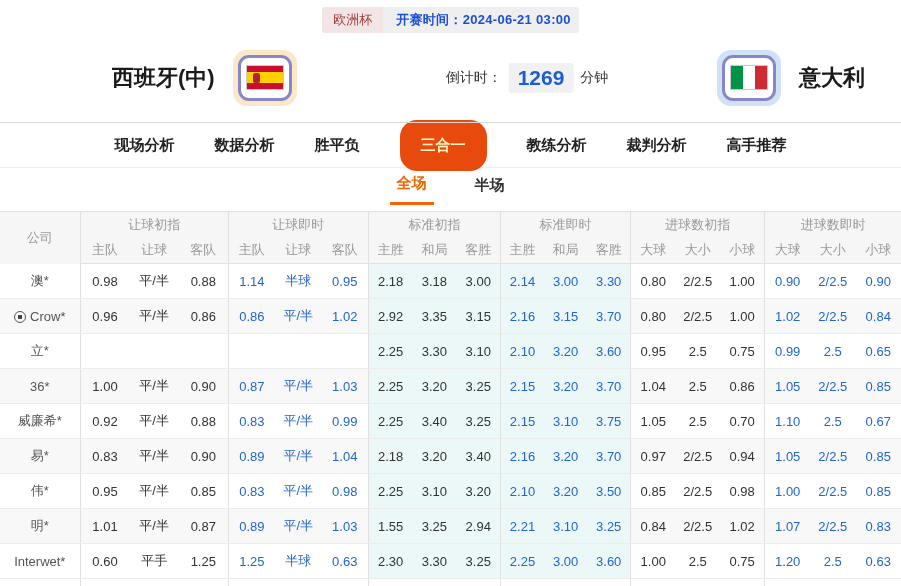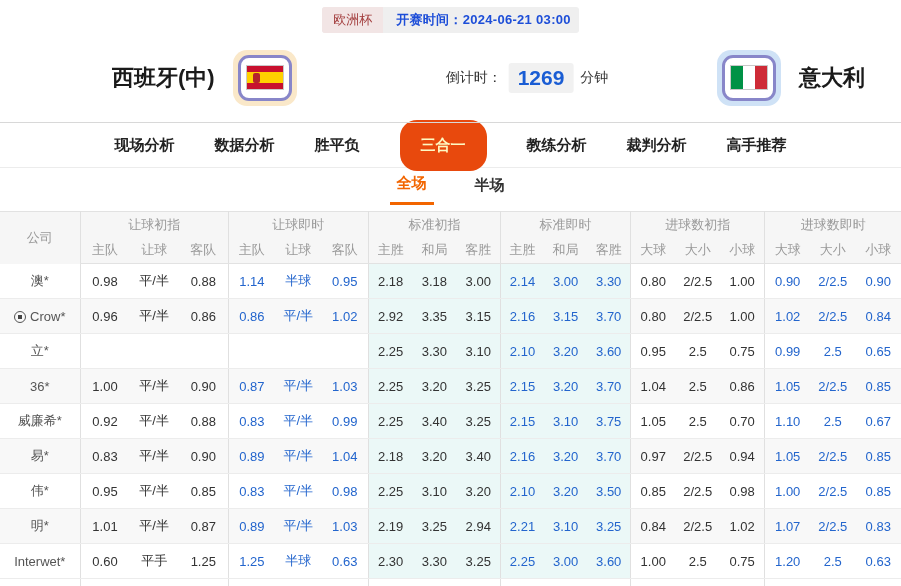--- a/index.html
+++ b/index.html
@@ -334,21 +334,21 @@
         <td class="blue">0.85</td>
       </tr>
       <tr class="even">
         <td class="company">明*</td>
         <td class="gstart">1.01</td>
         <td class="">平/半</td>
         <td class="">0.87</td>
         <td class="gstart blue">0.89</td>
         <td class="blue">平/半</td>
         <td class="blue">1.03</td>
-        <td class="gstart cyan">2.19</td>
+        <td class="gstart cyan">1.55</td>
         <td class="cyan">3.25</td>
         <td class="cyan">2.94</td>
         <td class="gstart blue cyan">2.21</td>
         <td class="blue cyan">3.10</td>
         <td class="blue cyan">3.25</td>
         <td class="gstart">0.84</td>
         <td class="">2/2.5</td>
         <td class="">1.02</td>
         <td class="gstart blue">1.07</td>
         <td class="blue">2/2.5</td>

